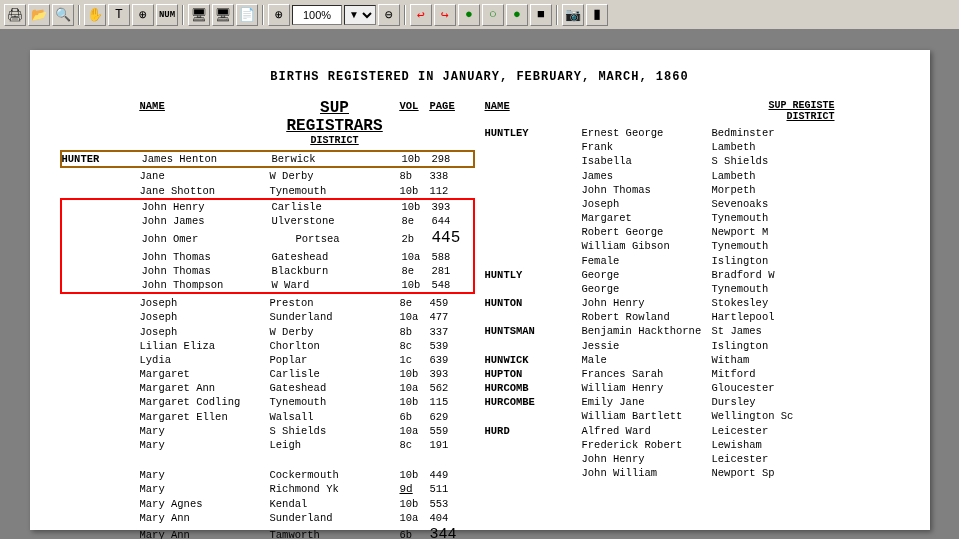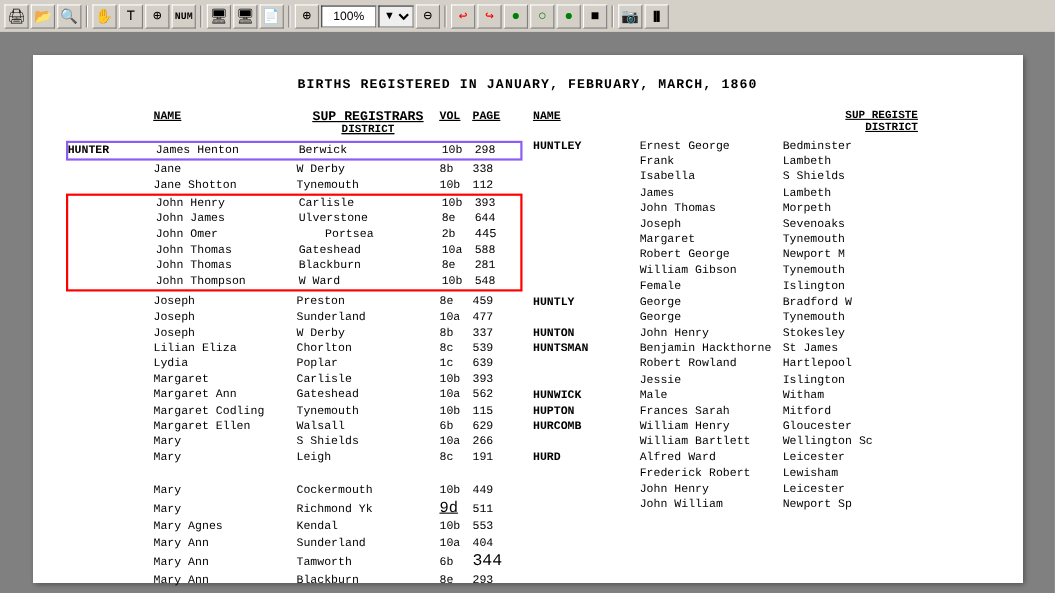--- a/index.html
+++ b/index.html
@@ -165,30 +165,30 @@
     <div class="page-title">BIRTHS REGISTERED IN JANUARY, FEBRUARY, MARCH, 1860</div>
 
     <div class="columns-container">
 
       <div class="col-left">
 
         <div class="header-row" style="display:flex; margin-bottom:4px;">
           <div style="width:80px;"></div>
           <div style="width:130px; font-weight:bold; text-decoration:underline; font-size:10.5px;">NAME</div>
           <div style="width:130px; text-align:center;">
-            <div style="font-weight:bold; text-decoration:underline; font-size:12px; line-height:1.1;">SUP REGISTRARS</div>
+            <div style="font-weight:bold; text-decoration:underline; font-size:16px; line-height:1.1;">SUP REGISTRARS</div>
             <div style="font-weight:bold; text-decoration:underline; font-size:10px;">DISTRICT</div>
           </div>
           <div style="width:30px; font-weight:bold; text-decoration:underline; font-size:10.5px;">VOL</div>
           <div style="width:35px; font-weight:bold; text-decoration:underline; font-size:10.5px;">PAGE</div>
         </div>
 
         <div class="left-inner" style="position:relative;">
 
-          <div class="data-row" style="border: 2px solid #8b5cf6; margin-bottom:1px;">
+          <div class="data-row" style="border: 2px solid #a16207; margin-bottom:1px;">
             <div class="family-name" style="width:80px; min-width:80px; font-weight:bold; font-size:10.5px;">HUNTER</div>
             <div style="width:130px; font-size:10.5px;">James Henton</div>
             <div style="width:130px; font-size:10.5px;">Berwick</div>
             <div style="width:30px; font-size:10.5px;">10b</div>
             <div style="width:35px; font-size:10.5px;">298</div>
           </div>
 
           <div class="data-row">
             <div style="width:80px;"></div>
             <div style="width:130px; font-size:10.5px;">Jane</div>
@@ -218,21 +218,21 @@
               <div style="width:130px; font-size:10.5px;">John James</div>
               <div style="width:130px; font-size:10.5px;">Ulverstone</div>
               <div style="width:30px; font-size:10.5px;">8e</div>
               <div style="width:35px; font-size:10.5px;">644</div>
             </div>
             <div class="data-row">
               <div style="width:80px;"></div>
               <div style="width:130px; font-size:10.5px;">John Omer</div>
               <div style="width:130px; font-size:10.5px;padding-left:24px;">Portsea</div>
               <div style="width:30px; font-size:10.5px;">2b</div>
-              <div style="width:35px; font-size:11px;">445</div>
+              <div style="width:35px; font-size:16px;">445</div>
             </div>
             <div class="data-row">
               <div style="width:80px;"></div>
               <div style="width:130px; font-size:10.5px;">John Thomas</div>
               <div style="width:130px; font-size:10.5px;">Gateshead</div>
               <div style="width:30px; font-size:10.5px;">10a</div>
               <div style="width:35px; font-size:10.5px;">588</div>
             </div>
             <div class="data-row">
               <div style="width:80px;"></div>
@@ -311,41 +311,41 @@
             <div style="width:130px; font-size:10.5px;">Margaret Ellen</div>
             <div style="width:130px; font-size:10.5px;">Walsall</div>
             <div style="width:30px; font-size:10.5px;">6b</div>
             <div style="width:35px; font-size:10.5px;">629</div>
           </div>
           <div class="data-row">
             <div style="width:80px;"></div>
             <div style="width:130px; font-size:10.5px;">Mary</div>
             <div style="width:130px; font-size:10.5px;">S Shields</div>
             <div style="width:30px; font-size:10.5px;">10a</div>
-            <div style="width:35px; font-size:10.5px;">266</div>
+            <div style="width:35px; font-size:10.5px;">559</div>
           </div>
           <div class="data-row">
             <div style="width:80px;"></div>
             <div style="width:130px; font-size:10.5px;">Mary</div>
             <div style="width:130px; font-size:10.5px;">Leigh</div>
             <div style="width:30px; font-size:10.5px;">8c</div>
             <div style="width:35px; font-size:10.5px;">191</div>
           </div>
           <div class="data-row">
             <div style="width:80px;"></div>
             <div style="width:130px; font-size:10.5px;">Mary</div>
             <div style="width:130px; font-size:10.5px;">Cockermouth</div>
             <div style="width:30px; font-size:10.5px;">10b</div>
             <div style="width:35px; font-size:10.5px;margin-top:16px;">449</div>
           </div>
           <div class="data-row">
             <div style="width:80px;"></div>
             <div style="width:130px; font-size:10.5px;">Mary</div>
             <div style="width:130px; font-size:10.5px;">Richmond Yk</div>
-            <div style="width:30px; font-size:14px;text-decoration:underline;">9d</div>
+            <div style="width:30px; font-size:11px;text-decoration:underline;">9d</div>
             <div style="width:35px; font-size:10.5px;">511</div>
           </div>
           <div class="data-row">
             <div style="width:80px;"></div>
             <div style="width:130px; font-size:10.5px;">Mary Agnes</div>
             <div style="width:130px; font-size:10.5px;">Kendal</div>
             <div style="width:30px; font-size:10.5px;">10b</div>
             <div style="width:35px; font-size:10.5px;">553</div>
           </div>
           <div class="data-row">
@@ -444,50 +444,55 @@
             <div class="r-family"></div>
             <div class="r-given">George</div>
             <div class="r-dist">Tynemouth</div>
           </div>
           <div class="right-data-row">
             <div class="r-family">HUNTON</div>
             <div class="r-given">John Henry</div>
             <div class="r-dist">Stokesley</div>
           </div>
           <div class="right-data-row">
+            <div class="r-family"></div>
+            <div class="r-given">Robert Rowland</div>
+            <div class="r-dist">Hartlepool</div>
+          </div>
+          <div class="right-data-row">
             <div class="r-family">HUNTSMAN</div>
             <div class="r-given">Benjamin Hackthorne</div>
             <div class="r-dist">St James</div>
           </div>
           <div class="right-data-row">
             <div class="r-family"></div>
-            <div class="r-given">Robert Rowland</div>
-            <div class="r-dist">Hartlepool</div>
-          </div>
-          <div class="right-data-row">
-            <div class="r-family"></div>
             <div class="r-given">Jessie</div>
             <div class="r-dist">Islington</div>
           </div>
           <div class="right-data-row">
             <div class="r-family">HUNWICK</div>
             <div class="r-given">Male</div>
             <div class="r-dist">Witham</div>
           </div>
           <div class="right-data-row">
             <div class="r-family">HUPTON</div>
             <div class="r-given">Frances Sarah</div>
             <div class="r-dist">Mitford</div>
           </div>
           <div class="right-data-row">
             <div class="r-family">HURCOMB</div>
             <div class="r-given">William Henry</div>
             <div class="r-dist">Gloucester</div>
           </div>
           <div class="right-data-row">
+            <div class="r-family">HURCOMBE</div>
+            <div class="r-given">Emily Jane</div>
+            <div class="r-dist">Dursley</div>
+          </div>
+          <div class="right-data-row">
             <div class="r-family"></div>
             <div class="r-given">William Bartlett</div>
             <div class="r-dist">Wellington Sc</div>
           </div>
           <div class="right-data-row">
             <div class="r-family">HURD</div>
             <div class="r-given">Alfred Ward</div>
             <div class="r-dist">Leicester</div>
           </div>
           <div class="right-data-row">

